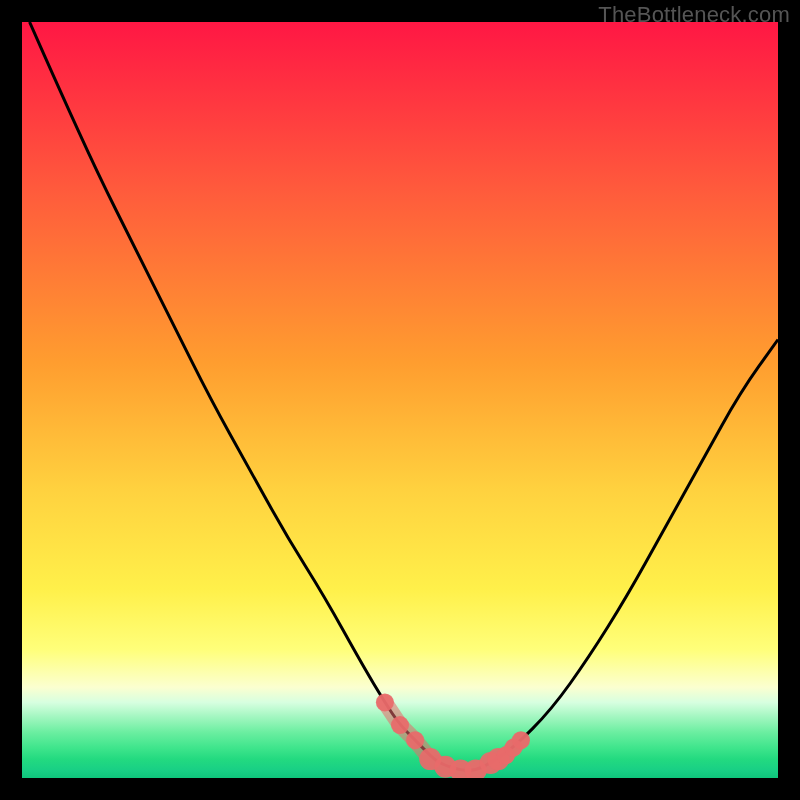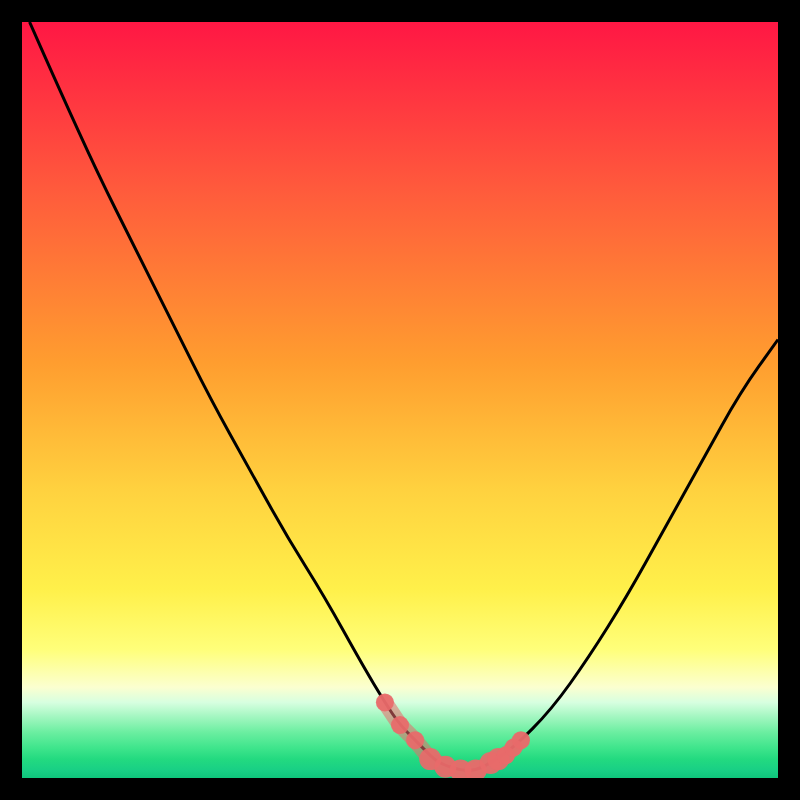--- a/index.html
+++ b/index.html
@@ -28,20 +28,21 @@
     font-weight: 500;
     letter-spacing: 0.2px;
     z-index: 20;
   }
   svg { display: block; }
 </style>
 </head>
 <body>
 
 <div class="frame">
+  <div class="watermark">TheBottleneck.com</div>
   <div class="plot-area">
     <svg id="chart-svg" width="756" height="756" viewBox="0 0 756 756">
       <defs>
         <linearGradient id="bg-grad" x1="0" y1="0" x2="0" y2="1">
             <stop offset="0%" stop-color="#ff1744"></stop>
             <stop offset="22%" stop-color="#ff5a3c"></stop>
             <stop offset="45%" stop-color="#ff9d2f"></stop>
             <stop offset="62%" stop-color="#ffd23f"></stop>
             <stop offset="75%" stop-color="#fff04a"></stop>
             <stop offset="83%" stop-color="#ffff7a"></stop>

